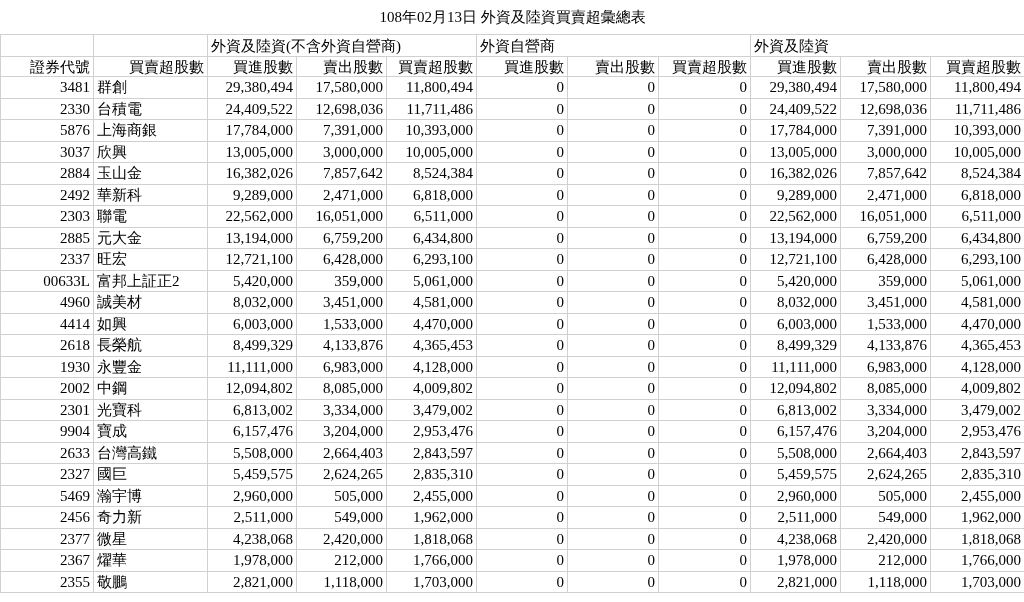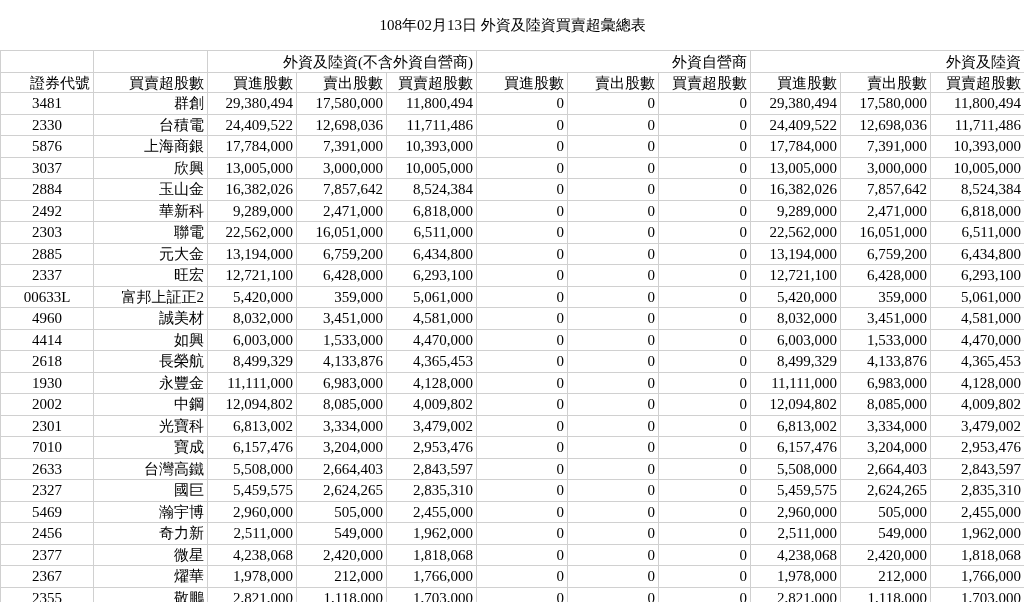--- a/index.html
+++ b/index.html
@@ -30,29 +30,29 @@
     vertical-align: middle;
   }
   tr.title-row {
     height: 20px;
   }
   tr.title-row td {
     border: none;
     border-bottom: 1px solid #d0d0d0;
     text-align: center;
     font-size: 15px;
-    padding: 16px;
+    padding: 8px;
   }
   tr.group-row { height: 22px; }
-  tr.group-row td { text-align: right; }
+  tr.group-row td { text-align: left; }
   tr.header-row { height: 20px; }
   tr.header-row td { text-align: right; }
   tbody tr { height: 21.5px; }
-  td.code { text-align: center; }
-  td.name { text-align: right; }
+  td.code { text-align: right; }
+  td.name { text-align: left; }
   td.num  { text-align: right; }
 </style>
 </head>
 <body>
 
 <div class="sheet">
   <table class="grid">
     <colgroup>
       <col style="width:93px">
         <col style="width:114px">
@@ -294,21 +294,21 @@
           <td class="num">3,334,000</td>
           <td class="num">3,479,002</td>
           <td class="num">0</td>
           <td class="num">0</td>
           <td class="num">0</td>
           <td class="num">6,813,002</td>
           <td class="num">3,334,000</td>
           <td class="num">3,479,002</td>
         </tr>
         <tr>
-          <td class="code">7010</td>
+          <td class="code">9904</td>
           <td class="name">寶成</td>
           <td class="num">6,157,476</td>
           <td class="num">3,204,000</td>
           <td class="num">2,953,476</td>
           <td class="num">0</td>
           <td class="num">0</td>
           <td class="num">0</td>
           <td class="num">6,157,476</td>
           <td class="num">3,204,000</td>
           <td class="num">2,953,476</td>

